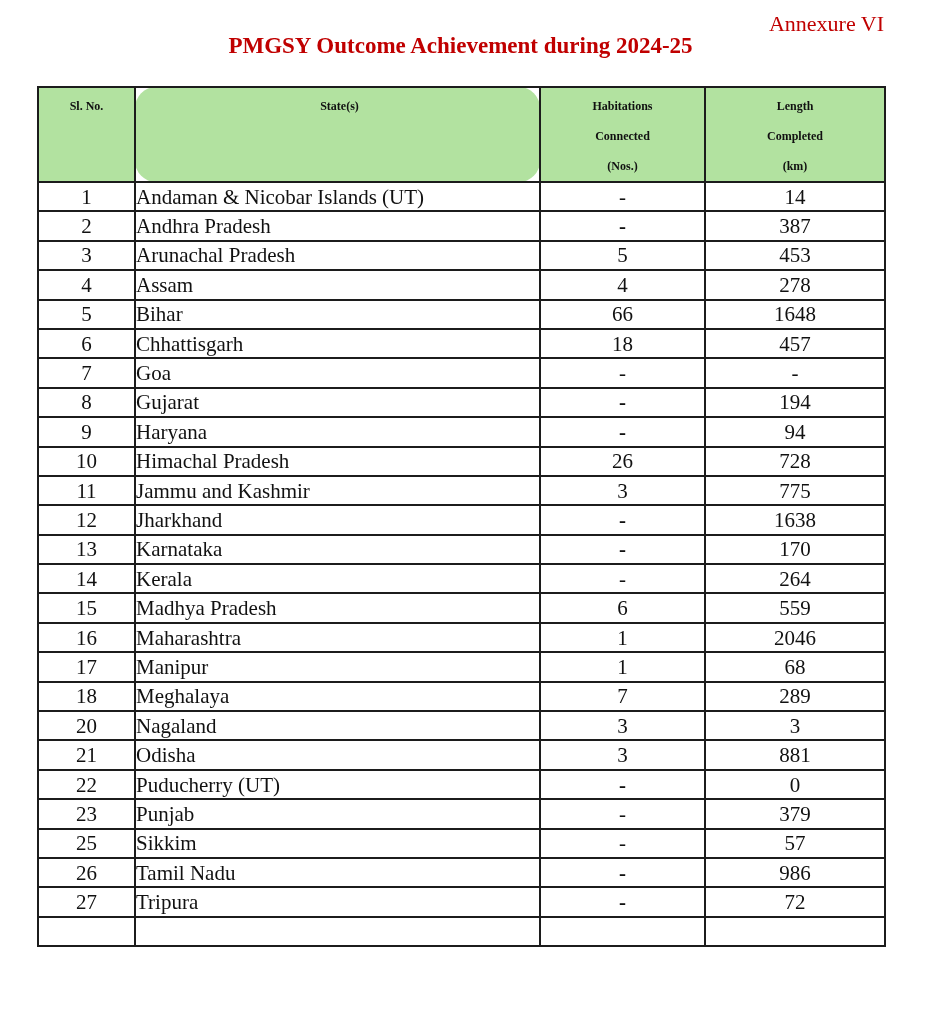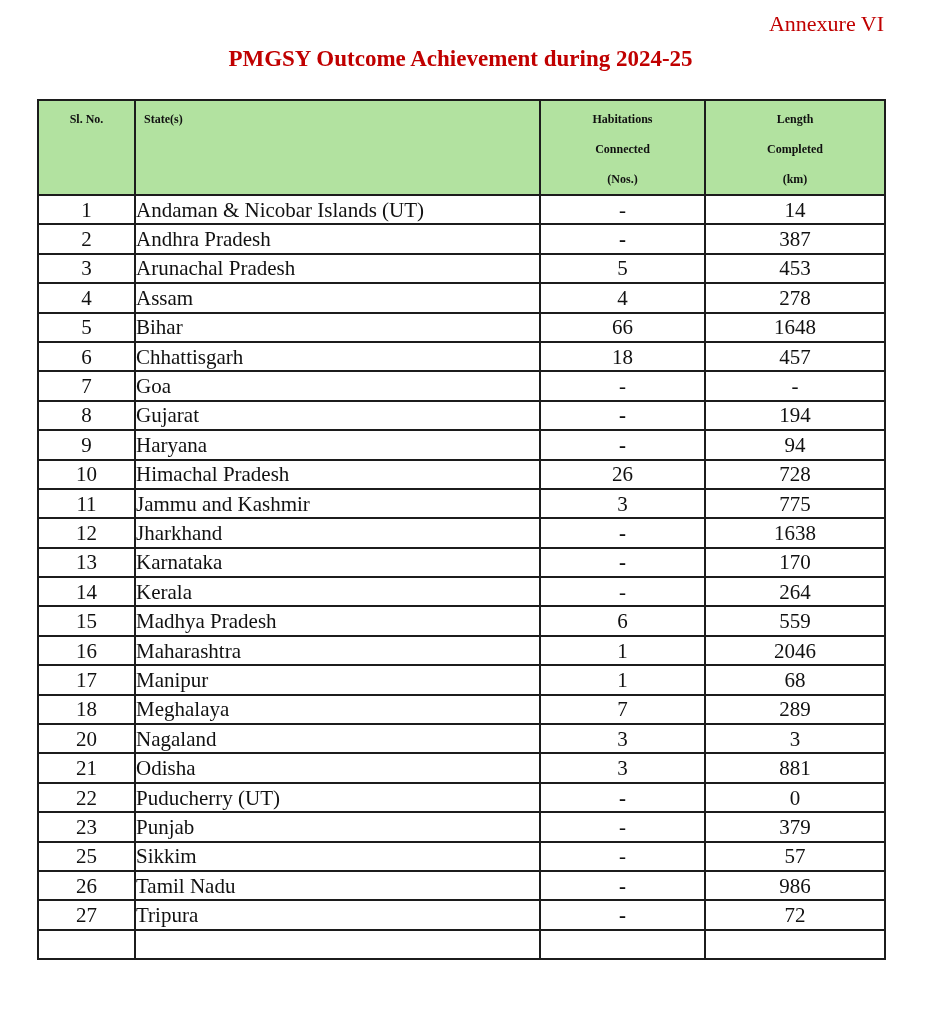--- a/index.html
+++ b/index.html
@@ -11,38 +11,38 @@
   html,body{margin:0;padding:0;}
   body{
     width:932px;height:1024px;overflow:hidden;background:#ffffff;
     font-family:"Liberation Serif", serif;color:#111;position:relative;
   }
   .annexure{
     position:absolute;top:12px;right:48px;
     color:var(--accent);font-weight:normal;font-size:22px;line-height:24px;
   }
   .doc-title{
-    margin:17px;padding-top:29px;width:847px;margin-left:37px;
+    margin:4px;padding-top:29px;width:847px;margin-left:37px;
     text-align:center;color:var(--accent);font-weight:bold;font-size:23px;line-height:26px;
   }
   table.outcome{
     border-collapse:collapse;table-layout:fixed;
     width:847px;margin:27px 0 0 37px;
   }
   table.outcome th, table.outcome td{
     border:2px solid var(--border);
     overflow:hidden;
   }
   thead th{
     background:var(--header-bg);
     font-weight:bold;font-size:12px;line-height:30px;
     height:92px;vertical-align:top;padding:3px 4px 0 4px;
     text-align:center;
   }
-  thead th.col-state{text-align:left;padding-left:8px;}
+  thead th.col-state{text-align:center;padding-left:8px;border-radius:21px;}
   tbody td{
     height:29.4px;font-size:21px;line-height:26px;
     text-align:center;vertical-align:middle;padding:0 2px;
     background:#fff;
   }
   tbody td.cell-state{text-align:left;padding-left:0;}
   .dash-bold{font-weight:bold;}
   col.c-sl{width:97px;}
   col.c-state{width:405px;}
   col.c-hab{width:165px;}

